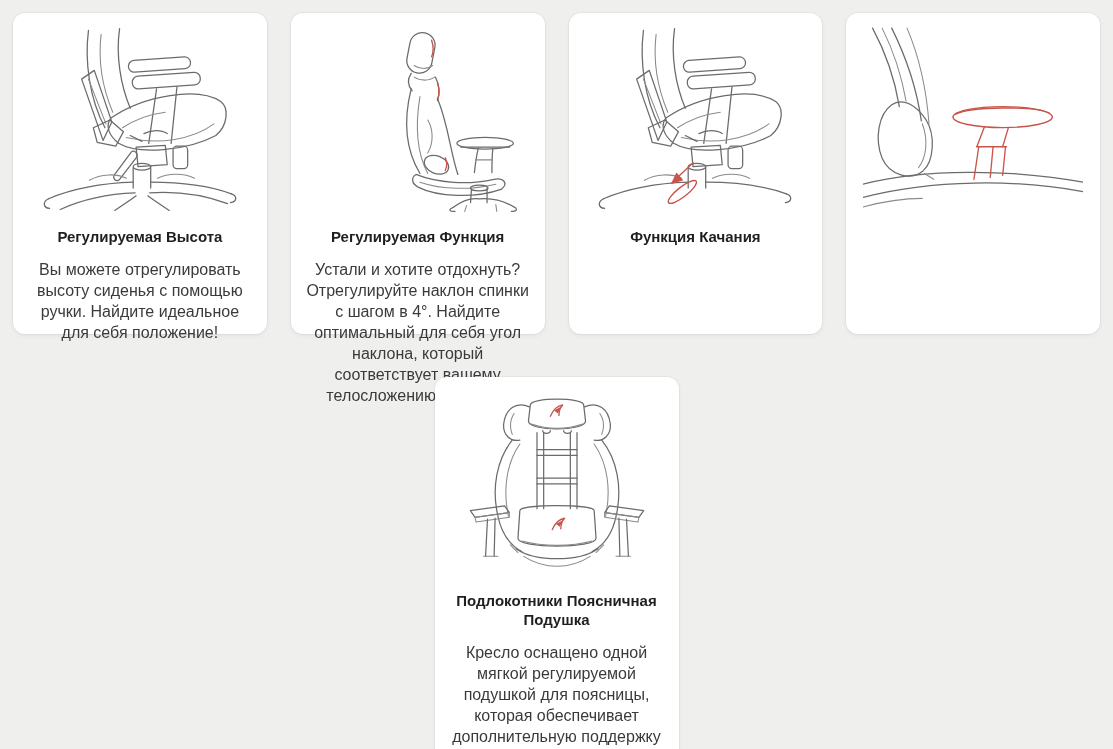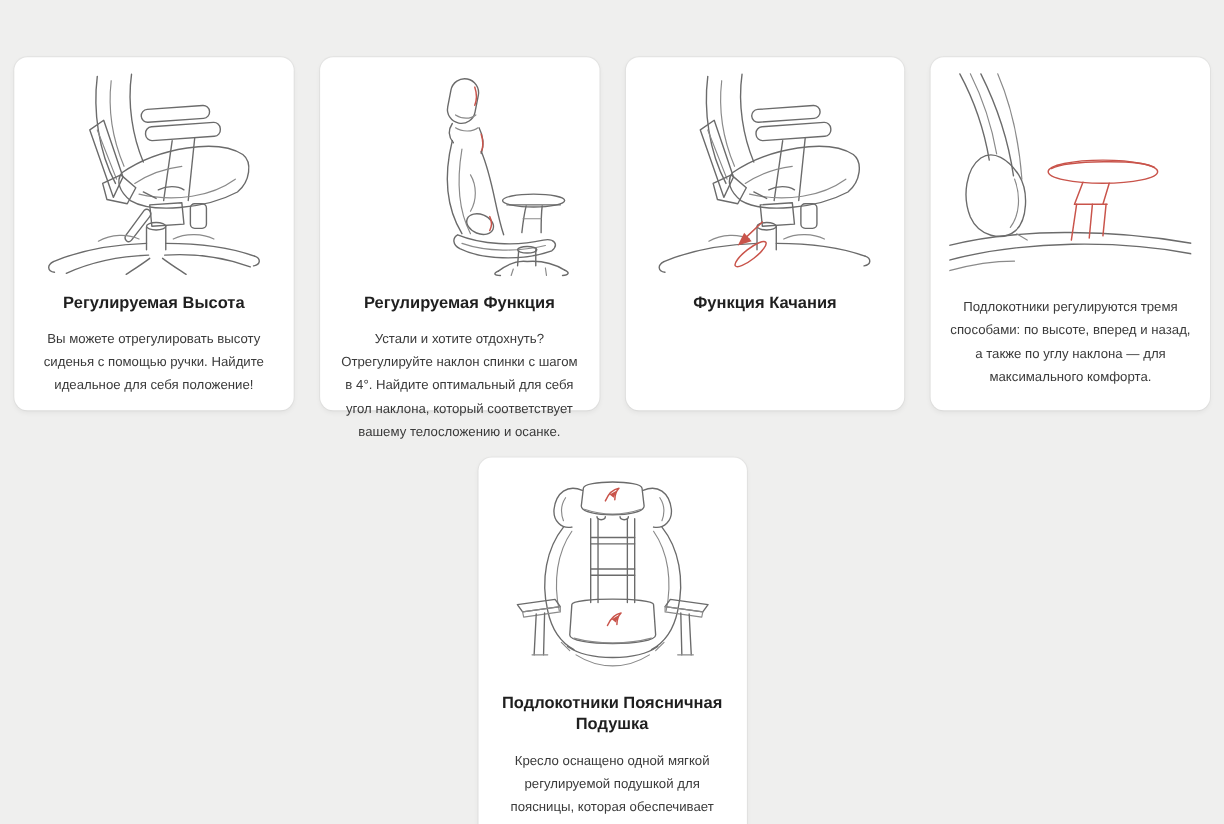--- a/index.html
+++ b/index.html
@@ -16,21 +16,20 @@
   body{
     width:1113px;height:749px;overflow:hidden;
     background:var(--page-bg);
     font-family:"Liberation Sans",sans-serif;
   }
   .features{padding:13px;}
   .row-top{
     display:grid;
     grid-template-columns:repeat(4,1fr);
     gap:24px;
-    margin-top:39px;
   }
   .row-bottom{
     display:flex;justify-content:center;
     margin-top:43px;
   }
   .card{
     background:var(--card-bg);
     border-radius:12px;
     box-shadow:0 0 0 1px rgba(0,0,0,0.035), 0 2px 5px rgba(0,0,0,0.05);
     padding:8px 15px 18px;
@@ -44,21 +43,21 @@
   }
   .card h3{
     margin:10px 0 0;
     font-size:15px;
     line-height:19px;
     font-weight:bold;
     color:var(--title-color);
   }
   .card p{
     margin:13px 0 0;
-    font-size:12px;
+    font-size:16px;
     line-height:21px;
     color:var(--body-color);
   }
   
   .g{fill:none;stroke:var(--line-gray);stroke-width:1.3;stroke-linecap:round;stroke-linejoin:round;}
   .gl{fill:none;stroke:var(--line-light);stroke-width:1.1;stroke-linecap:round;stroke-linejoin:round;}
   .r{fill:none;stroke:var(--accent-red);stroke-width:1.4;stroke-linecap:round;stroke-linejoin:round;}
   .rf{fill:var(--accent-red);stroke:none;}
 </style>
 </head>
@@ -199,21 +198,20 @@
           <path class="gl" d="M0,187 C22,181 44,178 62,178"></path>
           <path class="gl" d="M64,152 L74,158"></path>
 
           <ellipse class="r" cx="146" cy="93" rx="52" ry="11"></ellipse>
           <path class="r" d="M97,90 C112,82 182,81 195,89"></path>
           <path class="r" d="M127,103 L119,124 M152,104 L146,124"></path>
           <path class="r" d="M119,124 L150,124"></path>
           <path class="r" d="M121,124 L116,158 M149,124 L146,154 M136,124 L133,156"></path>
         </svg>
       </div>
-      <p>Подлокотники регулируются тремя способами: по высоте, вперед и назад, а также по углу наклона — для максимального комфорта.</p>
     </div>
 
   </div>
 
   <div class="row-bottom">
 
     <div class="card">
       <div class="illus">
         <svg width="200" height="190" viewBox="0 0 210 190">
 

